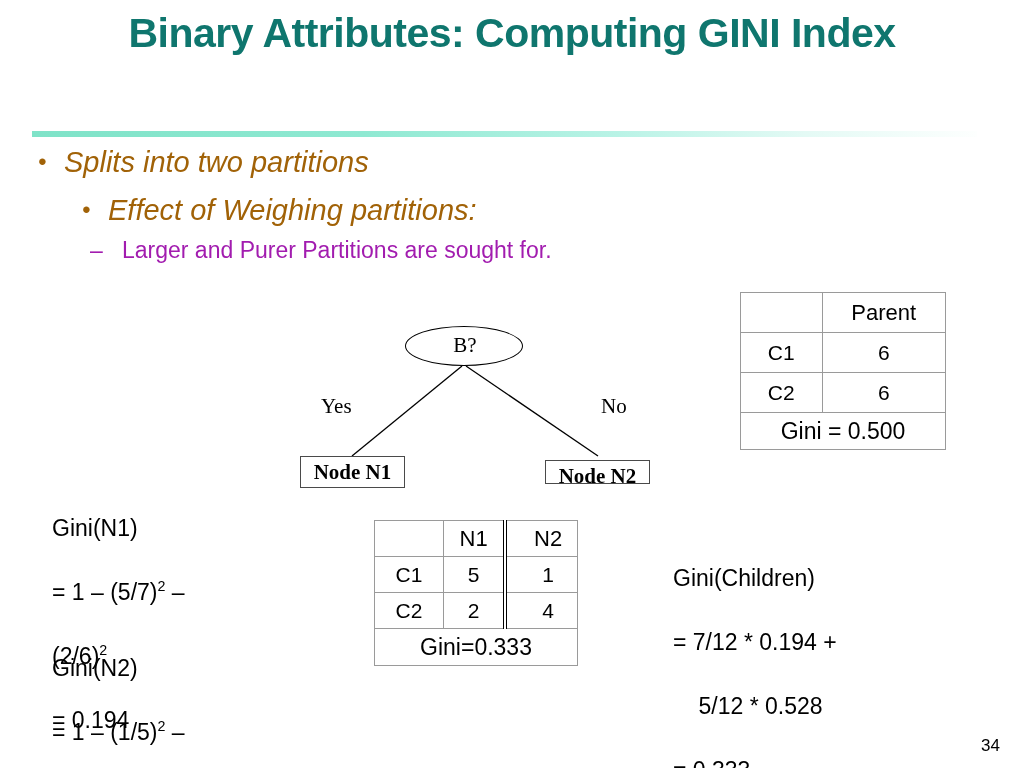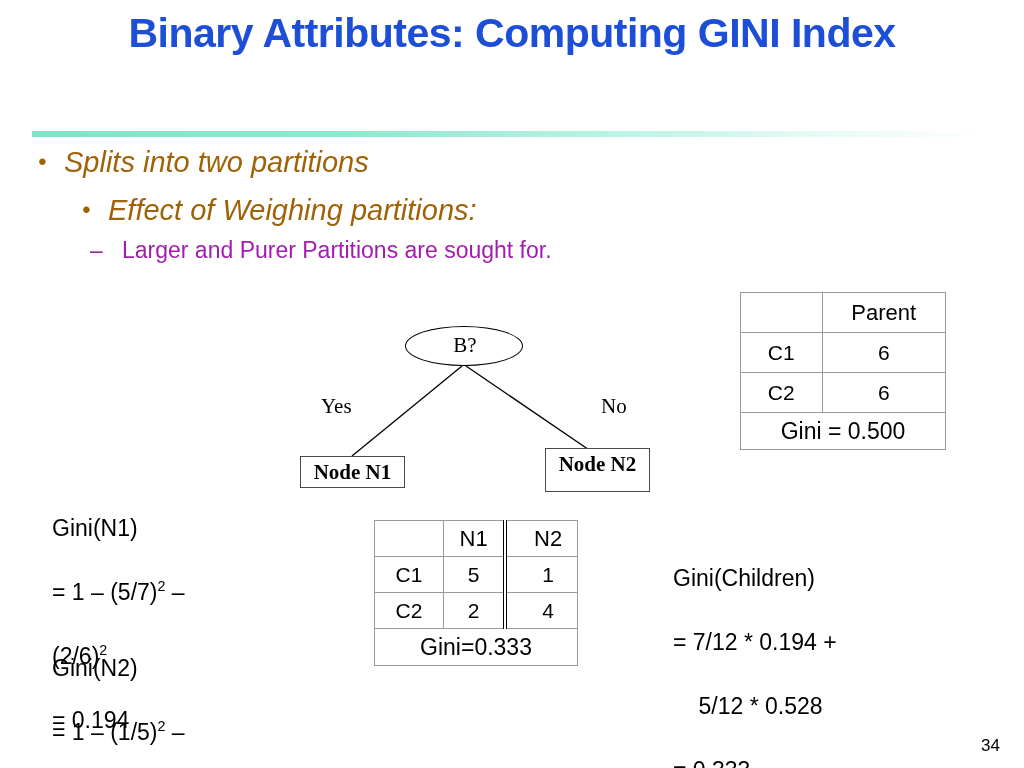--- a/index.html
+++ b/index.html
@@ -22,21 +22,21 @@
     position: absolute;
     left: 30px;
     top: 6px;
     width: 964px;
     text-align: center;
     font-family: "Liberation Sans", sans-serif;
     font-weight: bold;
     font-size: 41px;
     line-height: 54px;
     letter-spacing: -0.5px;
-    color: #1d4ed8;
+    color: #0f766e;
   }
 
   
   #title-divider {
     position: absolute;
     left: 32px;
     top: 131px;
     width: 945px;
     height: 6px;
     background: linear-gradient(to right, #7fe3c8 0%, #8fe9d2 35%, #b9f3e6 62%, #e4faf5 82%, #fdfffe 100%);
@@ -100,21 +100,21 @@
     background: #ffffff;
     box-sizing: border-box;
     text-align: center;
     font-weight: bold;
   }
   .node-box span {
     display: block;
     line-height: 30px;
   }
   #node-n1 { left: 300px; top: 456px; width: 105px; height: 32px; }
-  #node-n2 { left: 545px; top: 448px; width: 105px; height: 44px; }
+  #node-n2 { left: 545px; top: 460px; width: 105px; height: 24px; }
   #label-yes { position: absolute; left: 321px; top: 394px; }
   #label-no  { position: absolute; left: 601px; top: 394px; }
   #tree-svg {
     position: absolute;
     left: 0px;
     top: 0px;
     width: 1024px;
     height: 768px;
     pointer-events: none;
   }

